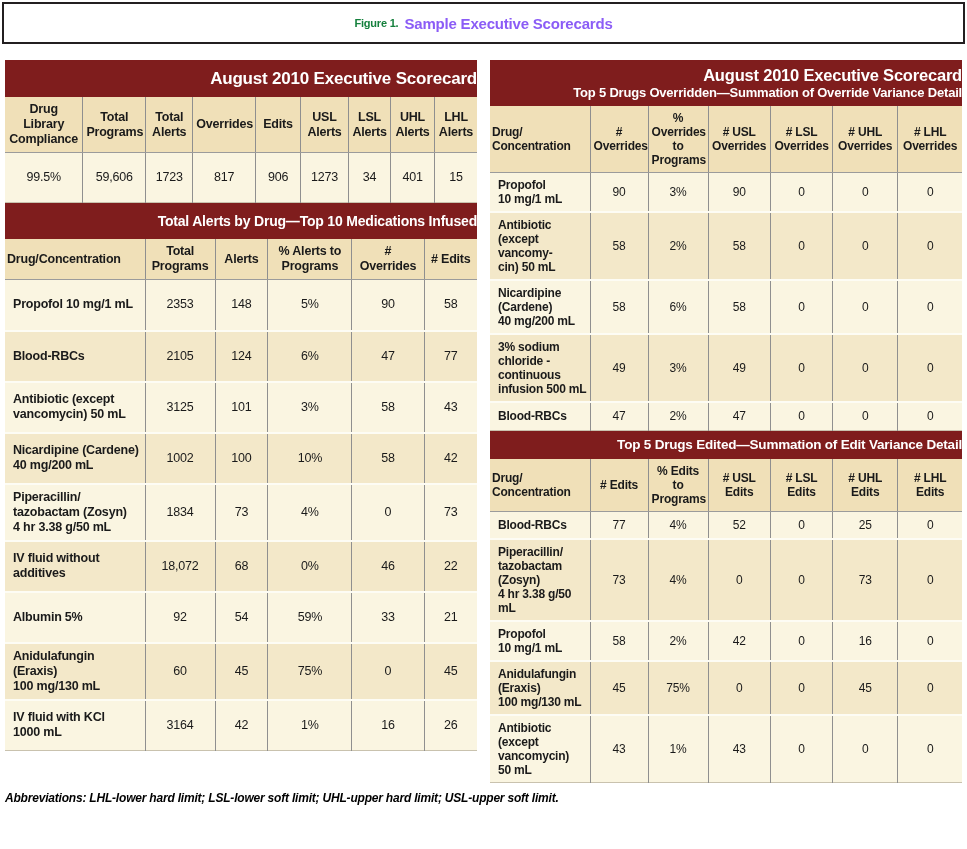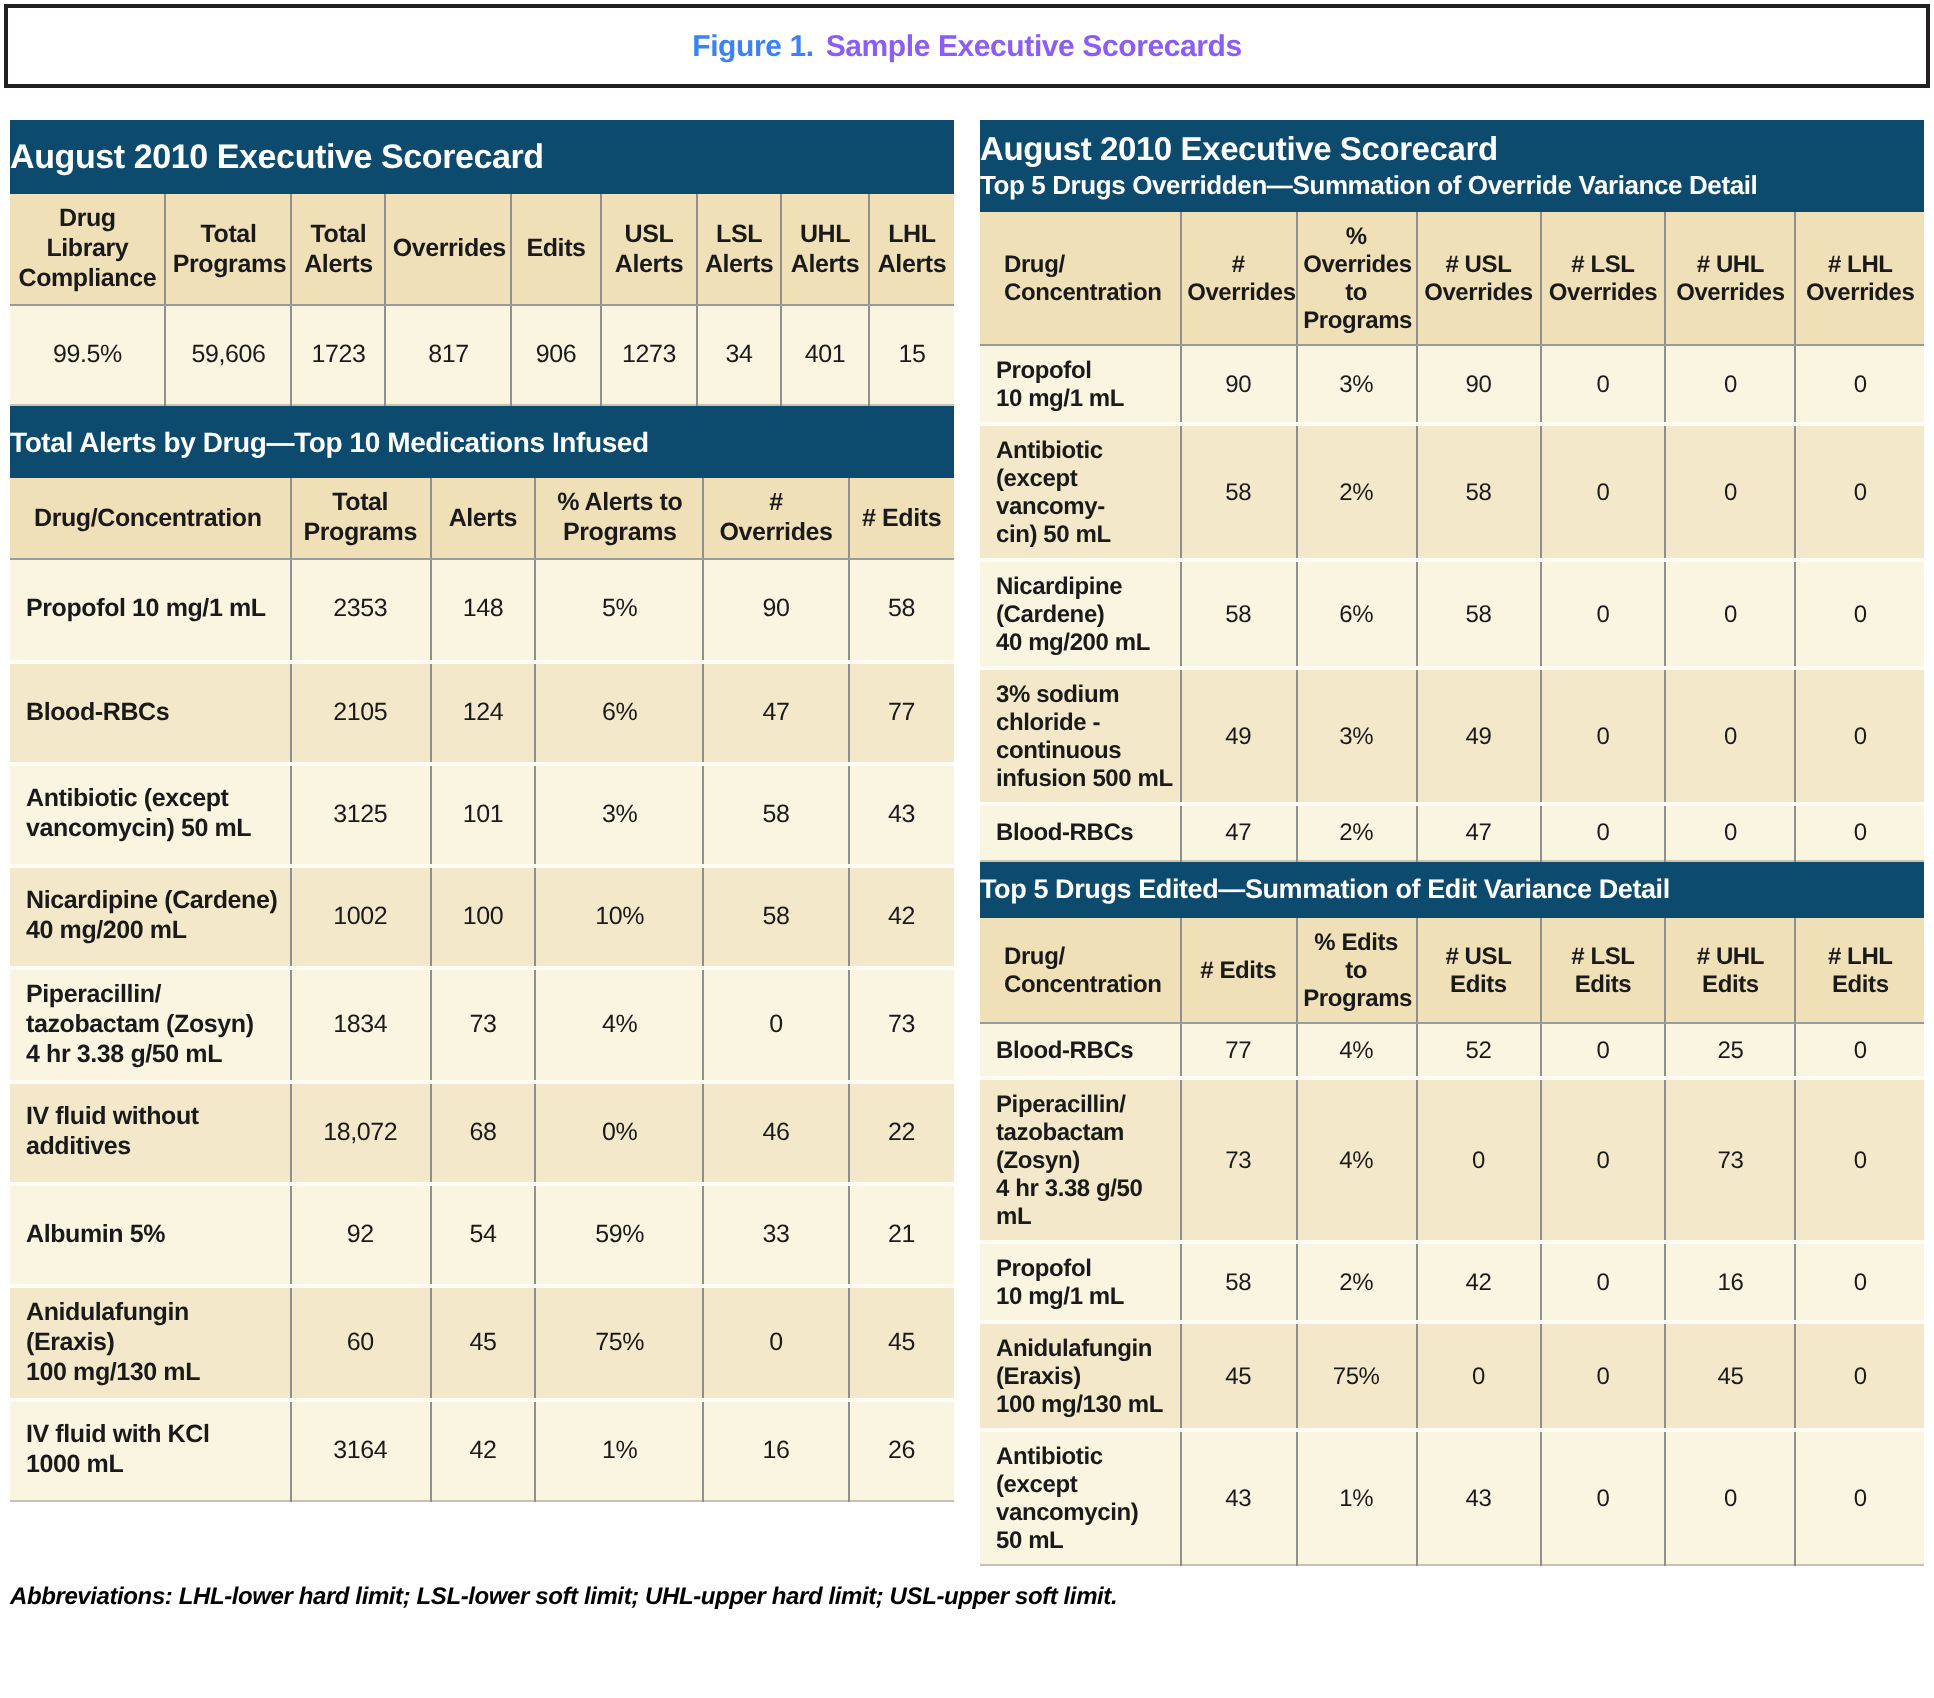--- a/index.html
+++ b/index.html
@@ -7,32 +7,32 @@
     width:967px;height:849px;background:#ffffff;
     font-family:"Liberation Sans", sans-serif;
     color:#1a1a1a;letter-spacing:-0.2px;
     position:relative;overflow:hidden;
   }
   
   .figure-box{
     margin:2px 2px 0 2px;height:38px;border:2px solid #231f20;
     display:flex;align-items:center;justify-content:center;gap:6px;background:#fff;
   }
-  .fig-prefix{font-weight:bold;font-size:15px;color:#3b82f6;}
+  .fig-prefix{font-weight:bold;font-size:11px;color:#15803d;}
   .fig-title{font-weight:bold;font-size:15px;color:#8b5cf6;}
 
   
   .content{display:flex;gap:13px;padding:0 5px;margin-top:16px;align-items:flex-start;}
   .col{flex:1;min-width:0;}
   .tbl{margin:0 0 0 0;}
 
   
   .orange-bar{
-    background:#0c4a6e;color:#ffffff;text-align:center;font-weight:bold;
-    display:flex;flex-direction:column;align-items:flex-start;justify-content:center;
+    background:#7f1d1d;color:#ffffff;text-align:center;font-weight:bold;
+    display:flex;flex-direction:column;align-items:flex-end;justify-content:center;
   }
   .bar-big{height:37px;font-size:17px;}
   .bar-mid{height:36px;font-size:14px;}
   .bar-two{height:46px;}
   .bar-two .line1{font-size:16.5px;line-height:19px;}
   .bar-two .line2{font-size:13px;line-height:15px;}
   .bar-small{height:28px;font-size:13.5px;}
 
   
   table{border-collapse:collapse;width:100%;table-layout:fixed;border-bottom:1px solid #c9c2ae;}
@@ -40,21 +40,21 @@
     border-right:1px solid #8f8f8f;
     padding:5px 3px;vertical-align:middle;
     font-size:12.5px;line-height:15px;
     overflow:hidden;
   }
   th:last-child,td:last-child{border-right:none;margin-top:44px;}
   thead th{
     background:#f0e0b8;font-weight:bold;text-align:center;
     white-space:pre-line;border-bottom:1px solid #9b9b9b;
   }
-  thead th.first{text-align:left;padding-left:12px;}
+  thead th.first{text-align:left;padding-left:2px;}
   tbody tr:nth-child(odd){background:#faf5e1;}
   tbody tr:nth-child(even){background:#f3e8c9;}
   tbody tr + tr td{border-top:2px solid #fdfcf4;}
   td.num{text-align:center;font-weight:normal;}
   td.drug{text-align:left;font-weight:bold;padding-left:8px;white-space:pre-line;}
 
   
   #left-scorecard thead tr{height:50px;}
   #left-scorecard tbody tr{height:50px;}
   #left-alerts thead tr{height:35px;}

